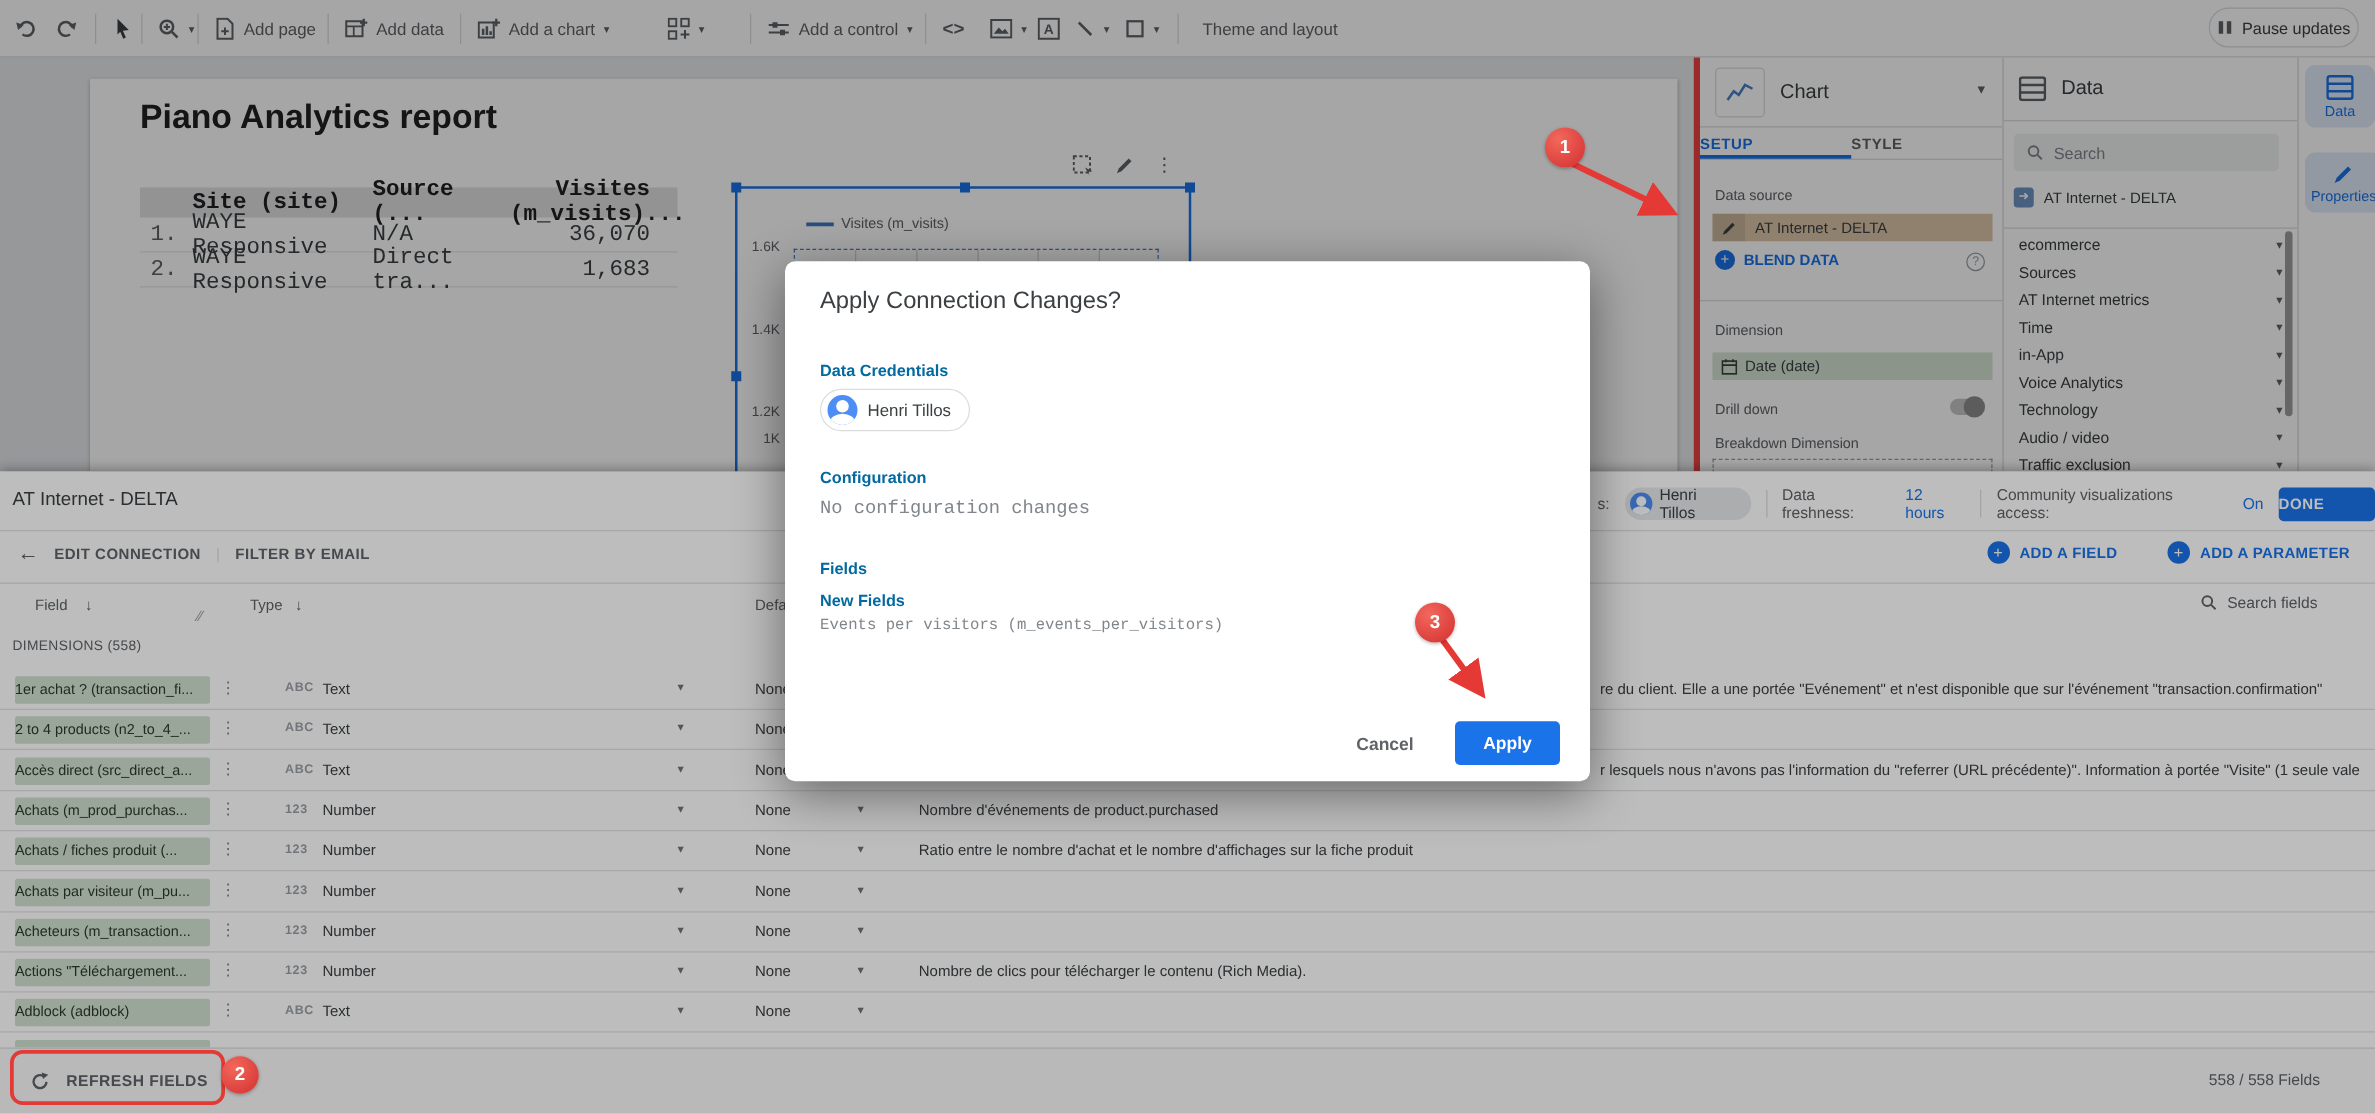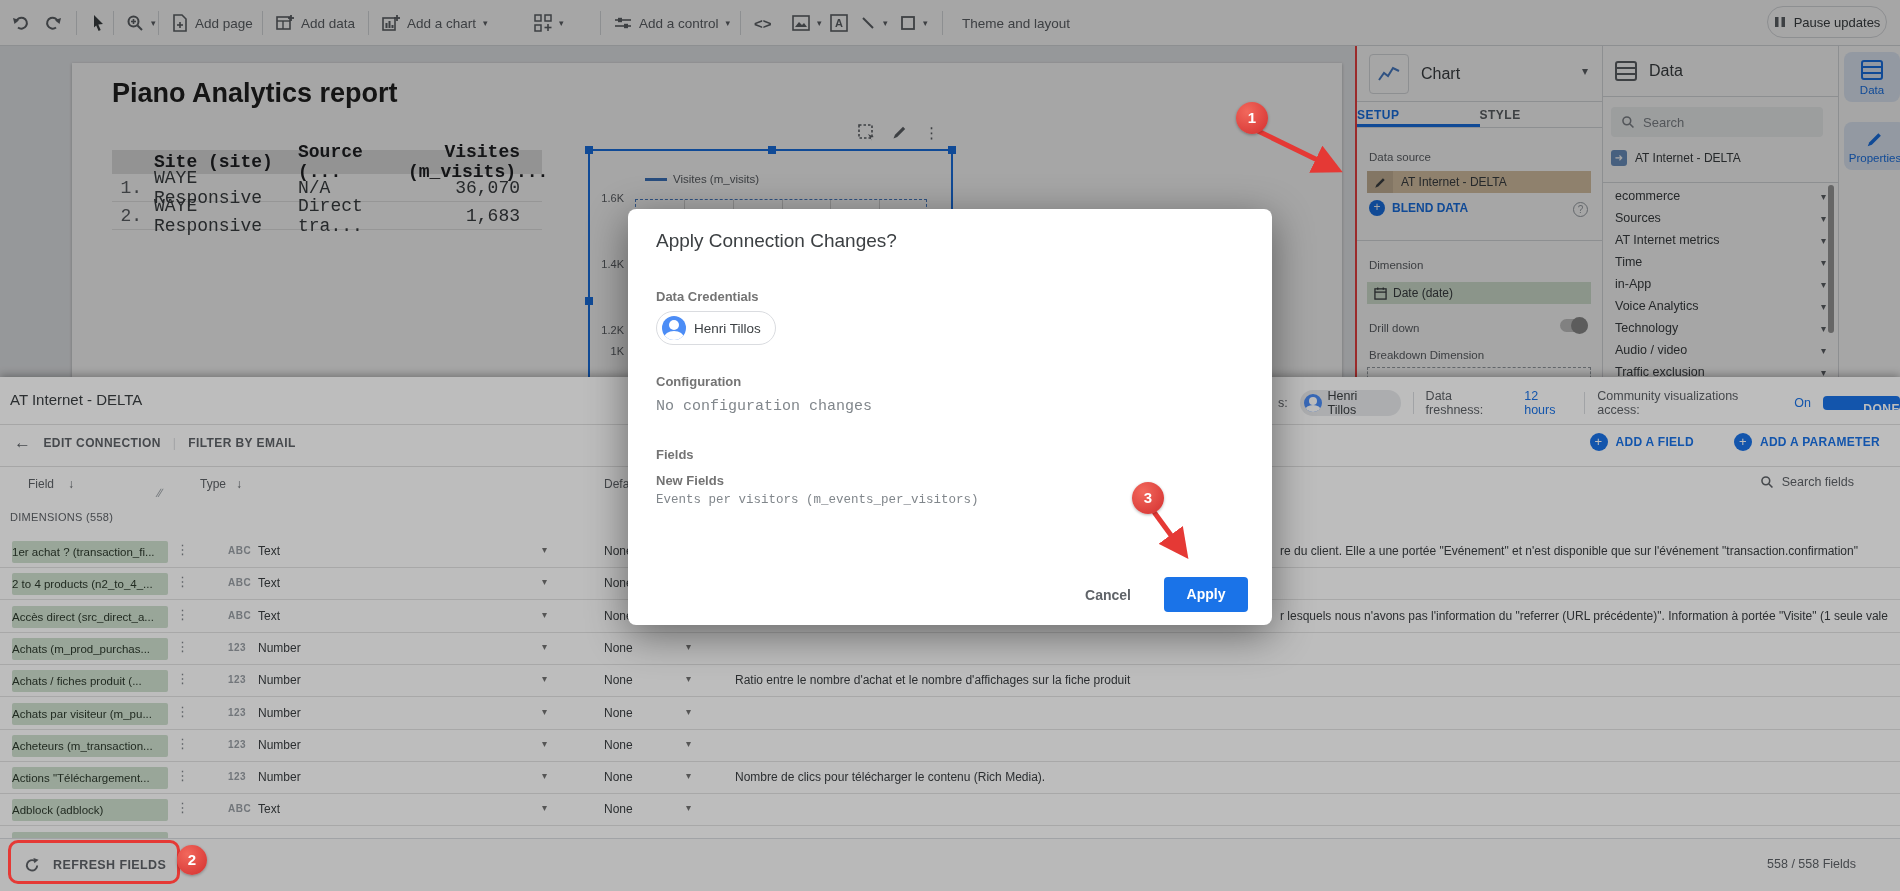--- a/index.html
+++ b/index.html
@@ -31,21 +31,21 @@
   .handle { position:absolute; width:8px; height:8px; background:#1a73e8; }
   .cw-icons { position:absolute; left:858px; top:78px; display:flex; gap:16px; color:#5f6368; }
   .legend { position:absolute; left:645px; top:127px; display:flex; align-items:center; gap:6px; font-size:11.5px; color:#5f6368; }
   .legend .lseg { width:22px; height:3px; background:#3e78c2; }
   .ylab { position:absolute; width:42px; text-align:right; font-size:11px; color:#5f6368; left:582px; }
   .plot { position:absolute; left:635px; top:153px; width:292px; height:242px; border:1px dashed #4a7fc9; }
   .gv { position:absolute; top:0; width:1px; height:100%; background:#d6d6d6; }
   .gh { position:absolute; left:0; width:100%; height:1px; background:#e0e0e0; }
 
   
-  .chart-panel { position:absolute; left:1355px; top:46px; width:247px; height:331px; background:#fff; border-left:2px solid #ef4444; z-index:2; }
+  .chart-panel { position:absolute; left:1355px; top:46px; width:247px; height:331px; background:#fff; border-left:5px solid #ef4444; z-index:2; }
   .cp-head { position:absolute; left:0; top:0; width:100%; height:56px; border-bottom:1px solid #dadce0; }
   .cp-iconbox { position:absolute; left:12px; top:8px; width:40px; height:40px; border:1px solid #dadce0; border-radius:4px; display:flex; align-items:center; justify-content:center; }
   .cp-title { position:absolute; left:64px; top:19px; font-size:16px; color:#3c4043; }
   .cp-chev { position:absolute; right:14px; top:18px; color:#5f6368; font-size:12px; }
   .tabs { position:absolute; left:0; top:56px; width:100%; height:26px; border-bottom:1px solid #dadce0; display:flex; }
   .tab { width:50%; text-align:left; font-size:12px; font-weight:bold; letter-spacing:.5px; padding-top:6px; }
   .tab.on { color:#1a73e8; border-bottom:3px solid #1a73e8; }
   .tab.off { color:#5f6368; }
   .cp-label { position:absolute; left:12px; font-size:11.5px; color:#5f6368; }
   .src-chip { position:absolute; left:10px; top:125px; width:224px; height:22px; background:#dcc6a8; display:flex; align-items:center; font-size:12px; color:#3c4043; }
@@ -77,21 +77,21 @@
   .rail-btn { position:absolute; left:5px; width:56px; border-radius:8px; background:#e3ecfa; color:#1a73e8; text-align:center; font-size:11.5px; padding:8px 0 6px 0; }
   .rail-btn svg { display:block; margin:0 auto 4px auto; }
 
   
   .sheet { position:absolute; left:0; top:377px; width:1900px; height:514px; background:#fff; box-shadow:0 -2px 8px rgba(0,0,0,.3); z-index:10; }
   .sh-title { position:absolute; left:10px; top:14px; font-size:15px; color:#3c4043; }
   .sh-right { position:absolute; top:12px; left:1278px; display:flex; align-items:center; gap:12px; font-size:12.5px; color:#5f6368; }
   .cred-pill { display:flex; align-items:center; gap:6px; background:#e8eaed; border-radius:13px; height:26px; padding:0 12px 0 4px; color:#3c4043; }
   .hsep { width:1px; height:22px; background:#dadce0; }
   .blue { color:#1a73e8; }
-  .done-btn { width:78px; height:14px; background:#1a73e8; color:#fff; border-radius:4px; font-size:12px; font-weight:bold; text-align:right; line-height:26px; letter-spacing:.5px; }
+  .done-btn { width:78px; height:27px; background:#1a73e8; color:#fff; border-radius:4px; font-size:12px; font-weight:bold; text-align:left; line-height:26px; letter-spacing:.5px; }
   .sh-div1 { position:absolute; left:0; top:47px; width:100%; height:1px; background:#e0e0e0; }
   .conn-row { position:absolute; left:14px; top:56px; display:flex; align-items:center; gap:12px; font-size:12px; font-weight:bold; color:#5f6368; letter-spacing:.4px; }
   .addbtns { position:absolute; right:20px; top:56px; display:flex; align-items:center; gap:40px; color:#1a73e8; font-size:12px; font-weight:bold; letter-spacing:.3px; }
   .addbtns .ab { display:flex; align-items:center; gap:8px; }
   .pluscirc2 { width:18px; height:18px; border-radius:50%; background:#1a73e8; color:#fff; font-size:13px; line-height:17px; text-align:center; font-weight:normal; }
   .sh-div2 { position:absolute; left:0; top:89px; width:100%; height:1px; background:#e0e0e0; }
   .thead { position:absolute; left:0; top:89px; width:100%; height:39px; font-size:12px; color:#5f6368; }
   .thead .lbl { position:absolute; top:11px; }
   .srchf { position:absolute; right:46px; top:9px; display:flex; align-items:center; gap:8px; font-size:12.5px; }
   .sect { position:absolute; left:10px; top:134px; font-size:11px; color:#5f6368; letter-spacing:.3px; }
@@ -110,21 +110,21 @@
   .refresh-btn { position:absolute; left:14px; top:10px; height:32px; display:flex; align-items:center; gap:12px; color:#5f6368; font-size:12.5px; font-weight:bold; letter-spacing:.4px; padding:0 10px; }
   .fcount { position:absolute; right:44px; top:18px; font-size:12.5px; color:#5f6368; }
 
   
   .scrim-top { position:absolute; left:0; top:0; width:1900px; height:377px; background:rgba(0,0,0,.12); z-index:40; }
   .scrim-all { position:absolute; left:0; top:0; width:1900px; height:891px; background:rgba(0,0,0,.26); z-index:50; }
 
   
   .modal { position:absolute; left:628px; top:209px; width:644px; height:416px; background:#fff; border-radius:8px; box-shadow:0 10px 40px rgba(0,0,0,.45); z-index:60; }
   .m-title { position:absolute; left:28px; top:21px; font-size:19px; color:#3c4043; }
-  .m-lab { position:absolute; left:28px; font-size:13px; font-weight:bold; color:#737373; }
+  .m-lab { position:absolute; left:28px; font-size:13px; font-weight:bold; color:#0369a1; }
   .m-pill { position:absolute; left:28px; top:102px; height:34px; border:1px solid #dadce0; border-radius:17px; display:flex; align-items:center; gap:8px; padding:0 14px 0 5px; font-size:13.5px; color:#3c4043; }
   .m-grey { position:absolute; left:28px; color:#80868b;font-family:Liberation Mono, monospace; }
   .m-cancel { position:absolute; left:440px; top:372px; width:80px; height:28px; color:#5f6368; font-size:14px; font-weight:bold; text-align:center; line-height:28px; }
   .m-apply { position:absolute; left:536px; top:368px; width:84px; height:35px; background:#1a73e8; color:#fff; border-radius:4px; font-size:14px; font-weight:bold; text-align:center; line-height:35px; }
   .avatar { width:24px; height:24px; border-radius:50%; background:#4c8df6; position:relative; overflow:hidden; }
   .avatar::before { content:""; position:absolute; left:7px; top:4px; width:10px; height:10px; border-radius:50%; background:#fff; }
   .avatar::after { content:""; position:absolute; left:2px; top:15px; width:20px; height:14px; border-radius:50%; background:#fff; }
   .avatar.sm { width:18px; height:18px; }
   .avatar.sm::before { left:5px; top:3px; width:8px; height:8px; }
   .avatar.sm::after { left:1px; top:11px; width:16px; height:11px; }
@@ -539,20 +539,21 @@
       <span class="fdesc far">r lesquels nous n'avons pas l'information du "referrer (URL précédente)". Information à portée "Visite" (1 seule vale</span>
     </div>
         <div class="frow" style="top: 255.9px;">
       <span class="chip">Achats (m_prod_purchas...</span>
       <span class="dots">⋮</span>
       <span class="ticon">123</span>
       <span class="ttext">Number</span>
       <span class="tchev">▾</span>
       <span class="dval">None</span>
       <span class="dchev">▾</span>
+      <span class="fdesc">Nombre d'événements de product.purchased</span>
     </div>
         <div class="frow" style="top: 288.2px;">
       <span class="chip">Achats / fiches produit (...</span>
       <span class="dots">⋮</span>
       <span class="ticon">123</span>
       <span class="ttext">Number</span>
       <span class="tchev">▾</span>
       <span class="dval">None</span>
       <span class="dchev">▾</span>
       <span class="fdesc">Ratio entre le nombre d'achat et le nombre d'affichages sur la fiche produit</span>

